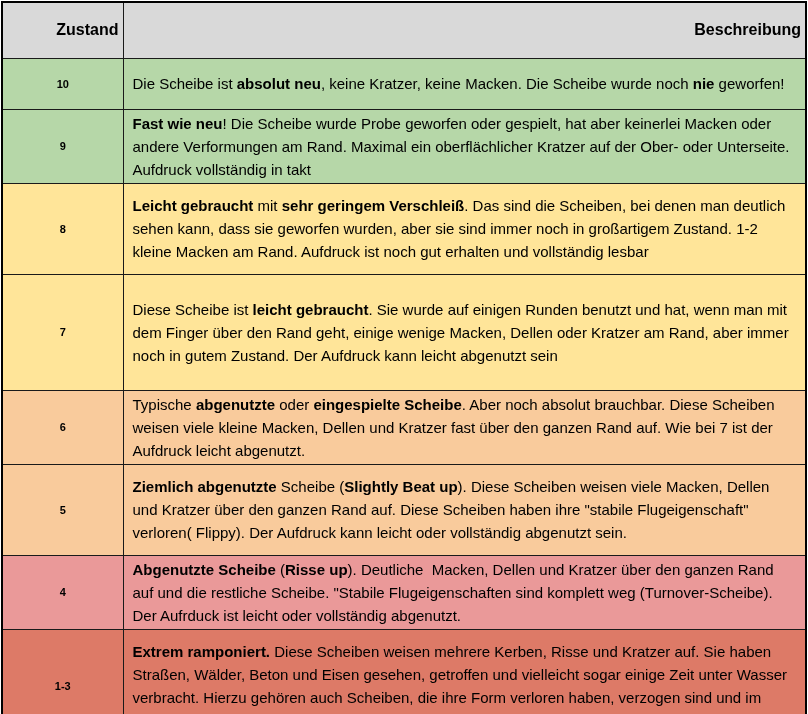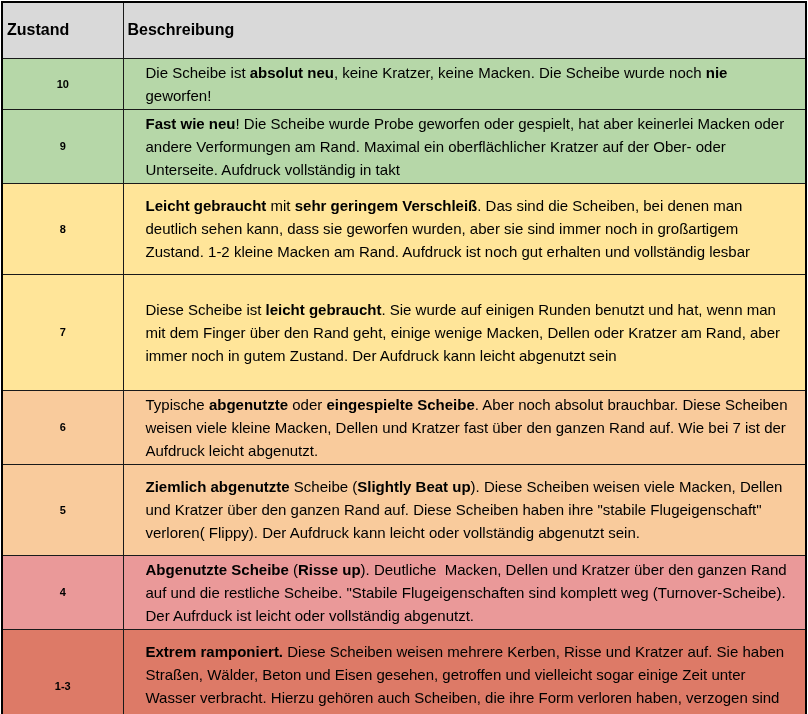--- a/index.html
+++ b/index.html
@@ -26,38 +26,38 @@
   table.condition-table th,
   table.condition-table td {
     border: 1px solid #1a1a1a;
     box-sizing: border-box;
     color: #000000;
   }
   thead th {
     background: #d9d9d9;
     font-size: 16px;
     font-weight: bold;
-    text-align: left;
+    text-align: right;
     vertical-align: middle;
     height: 56px;
     padding: 2px 4px;
   }
   td.cond {
     font-weight: bold;
     font-size: 11px;
     text-align: center;
     vertical-align: middle;
     padding: 2px 4px;
   }
   td.desc {
     font-size: 15px;
     line-height: 23px;
     text-align: left;
     vertical-align: middle;
-    padding: 2px 8px 2px 22px;
+    padding: 2px 8px 2px 9px;
     white-space: pre-wrap;
   }
   
   tbody tr:nth-child(1) td { height: 51px; }
   tbody tr:nth-child(2) td { height: 72px; }
   tbody tr:nth-child(3) td { height: 91px; }
   tbody tr:nth-child(4) td { height: 116px; }
   tbody tr:nth-child(5) td { height: 72px; }
   tbody tr:nth-child(6) td { height: 91px; }
   tbody tr:nth-child(7) td { height: 70px; }

